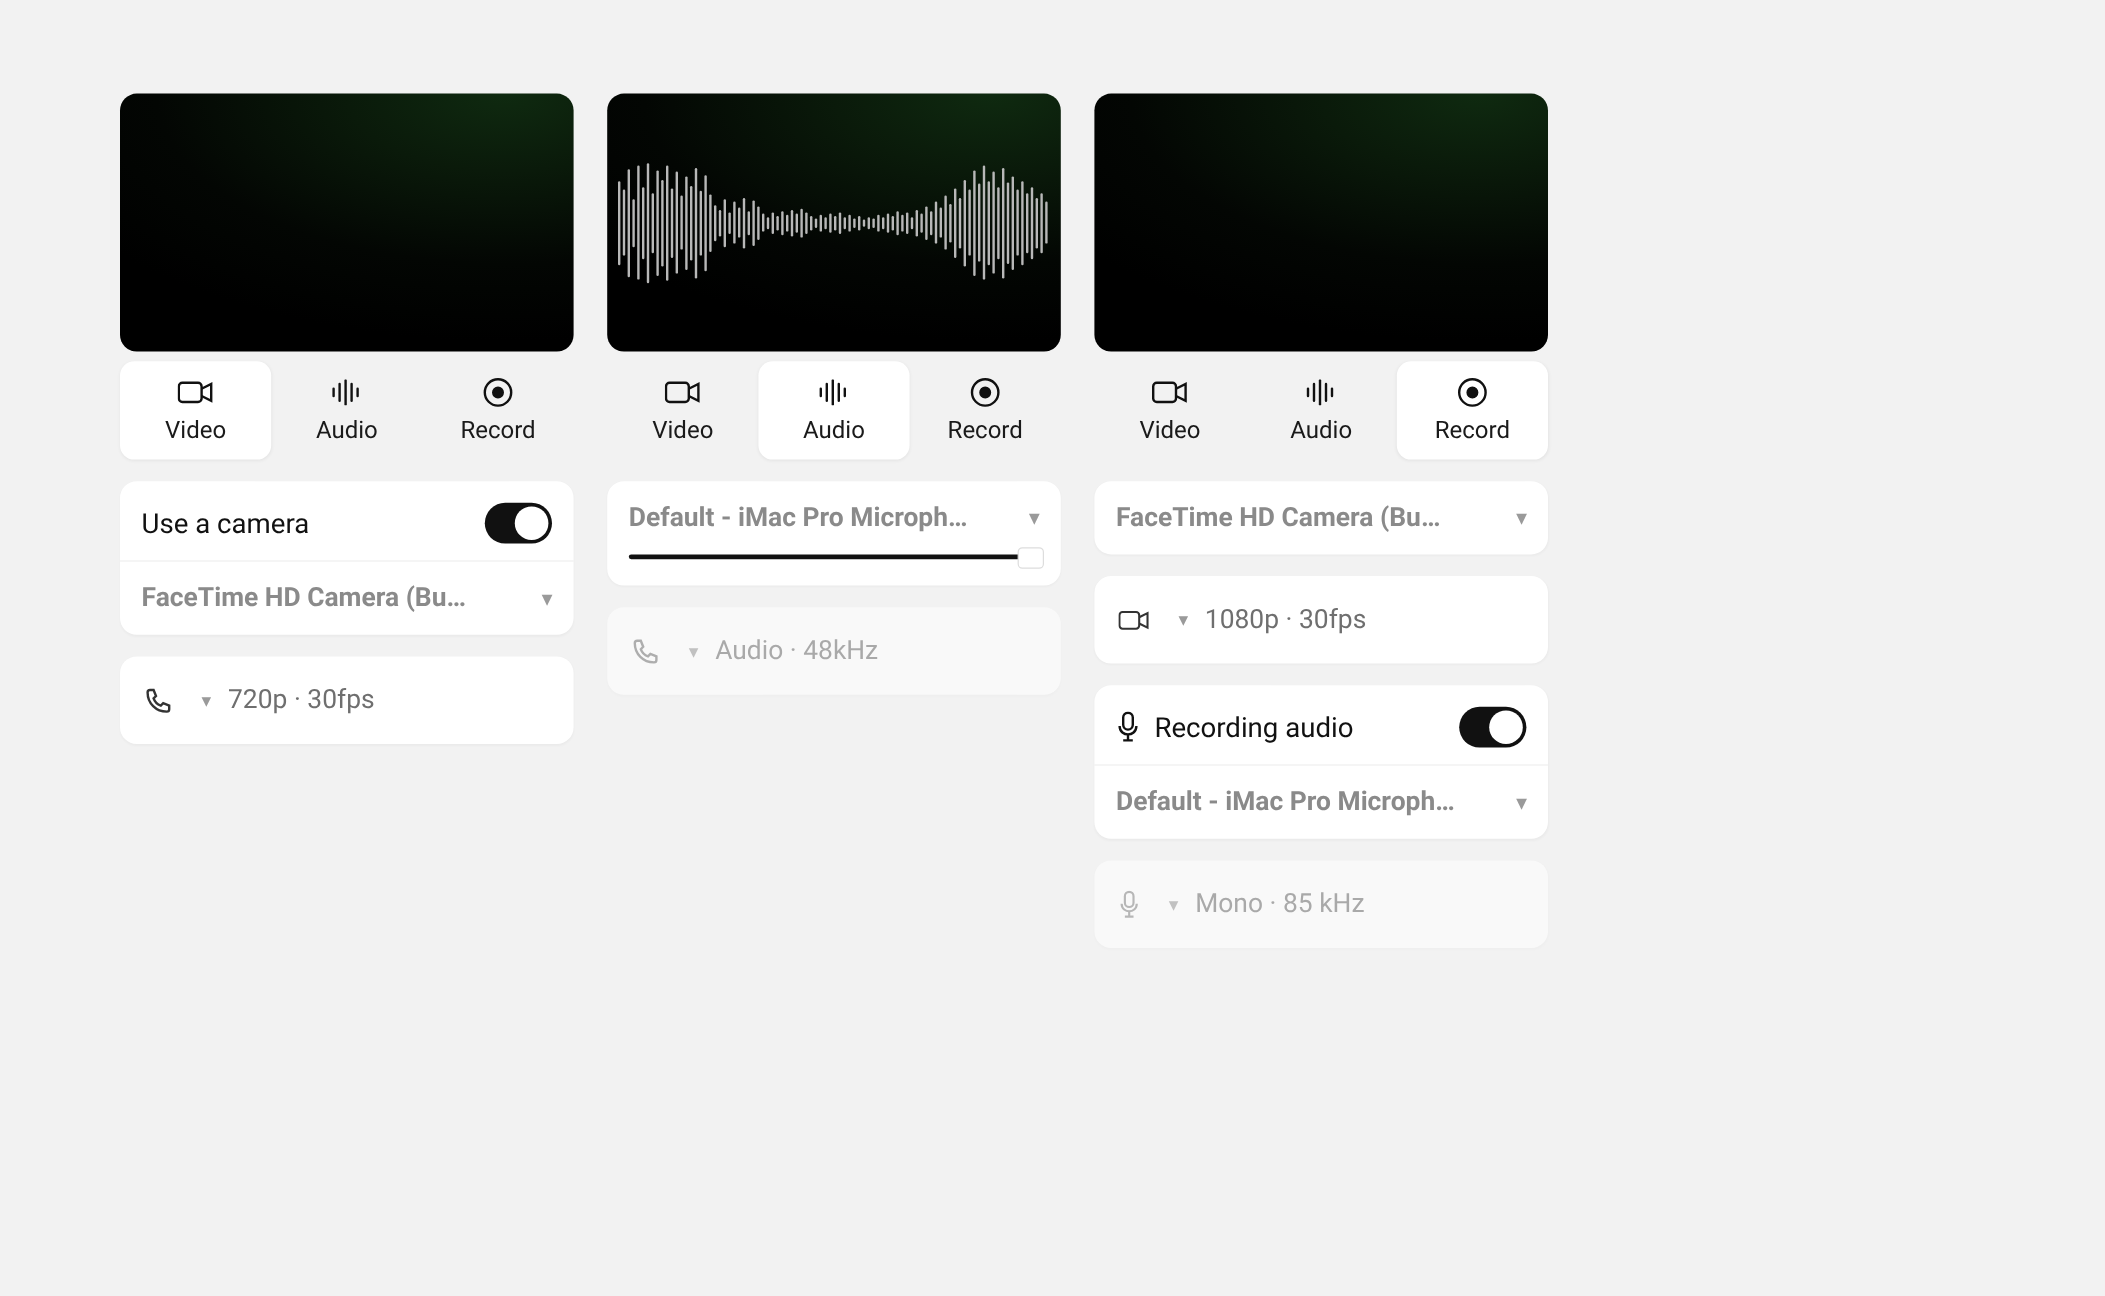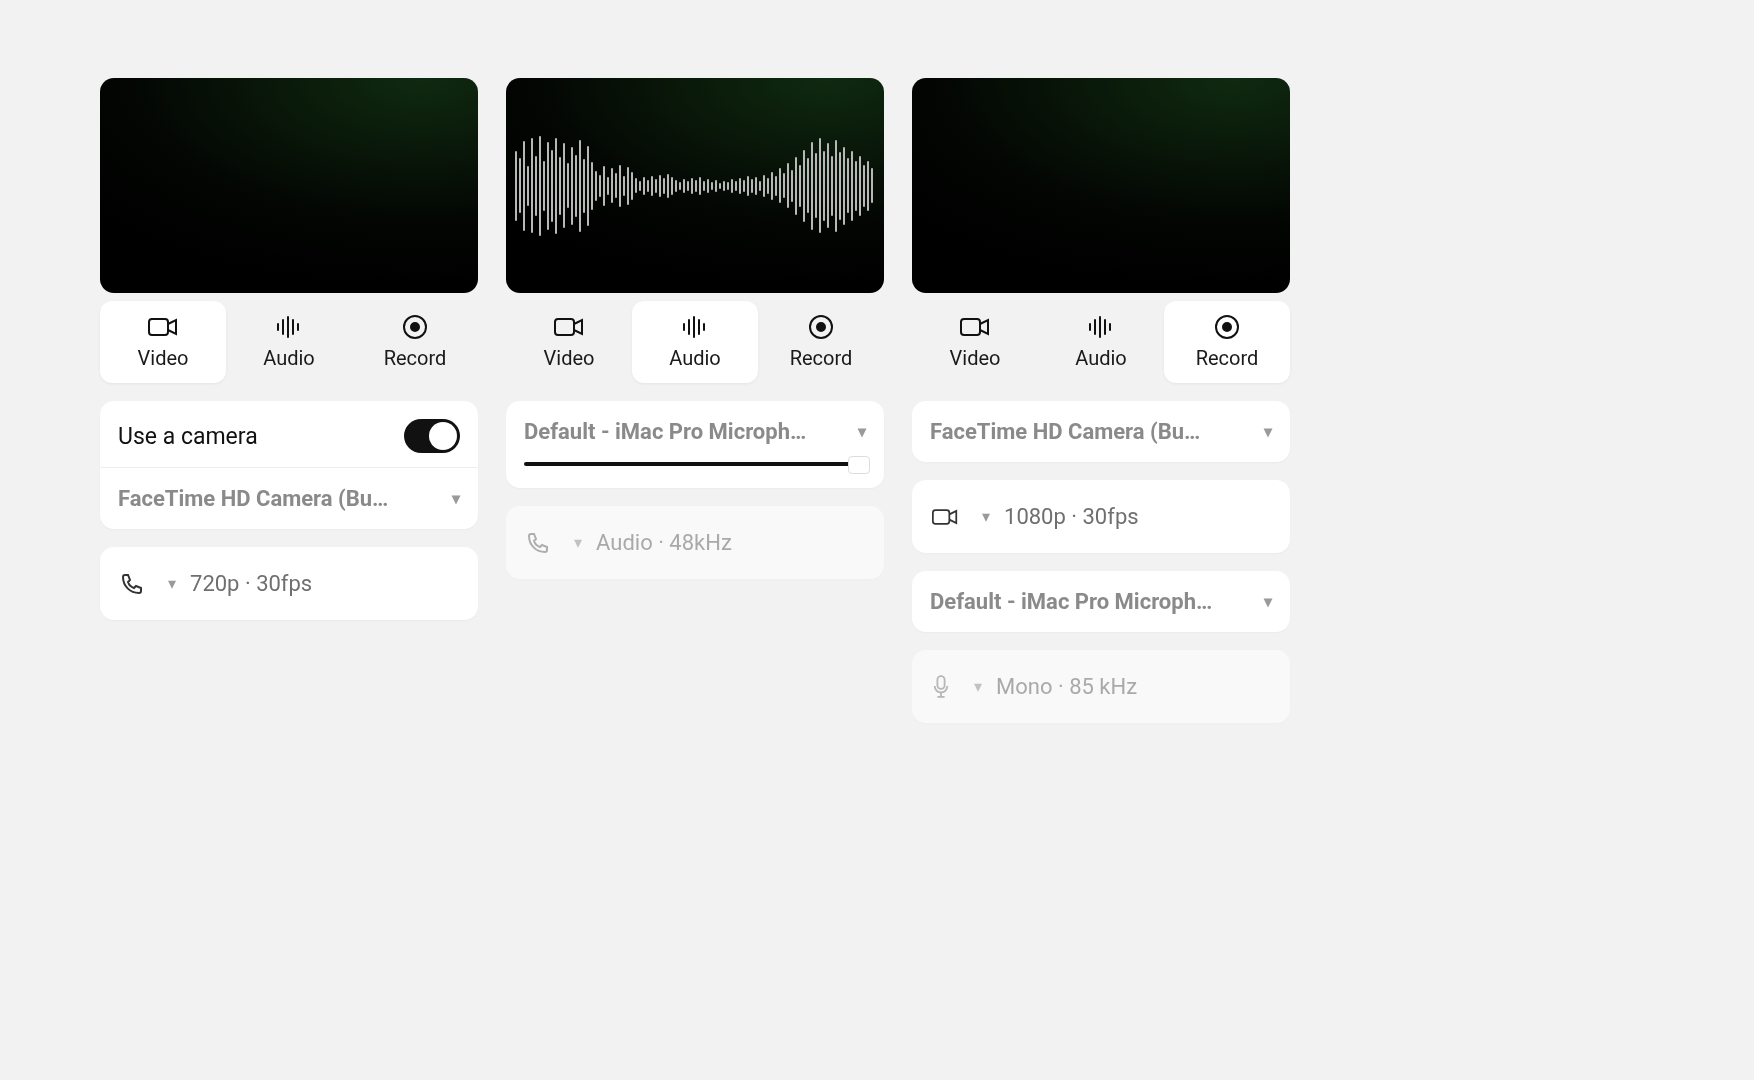--- a/index.html
+++ b/index.html
@@ -375,20 +375,34 @@
         <svg width="26" height="20" viewBox="0 0 30 22" fill="none" stroke="#333" stroke-width="2">
             <rect x="1" y="3" width="19" height="16" rx="3"></rect>
             <path d="M20 8 L28 4 V18 L20 14"></path>
           </svg>
       </span>
       <span class="chev">▾</span>
       <span>1080p · 30fps</span>
     </div>
 
     <div class="card">
+      <div class="card-header">
+        <div class="left">
+          <span>
+            <svg width="20" height="26" viewBox="0 0 20 26" fill="none" stroke="#111" stroke-width="2">
+                <rect x="6" y="1" width="8" height="14" rx="4"></rect>
+                <path d="M3 12 C3 17 7 19 10 19 C13 19 17 17 17 12"></path>
+                <line x1="10" y1="19" x2="10" y2="24"></line>
+                <line x1="6" y1="24" x2="14" y2="24"></line>
+              </svg>
+          </span>
+          <span>Recording audio</span>
+        </div>
+        <div class="toggle"></div>
+      </div>
       <div class="select-row">
         <span class="text">Default - iMac Pro Microph…</span>
         <span class="chev">▾</span>
       </div>
     </div>
 
     <div class="info-card dim">
       <span class="lead">
         <svg width="18" height="24" viewBox="0 0 20 26" fill="none" stroke="#888" stroke-width="2">
             <rect x="6" y="1" width="8" height="14" rx="4"></rect>

